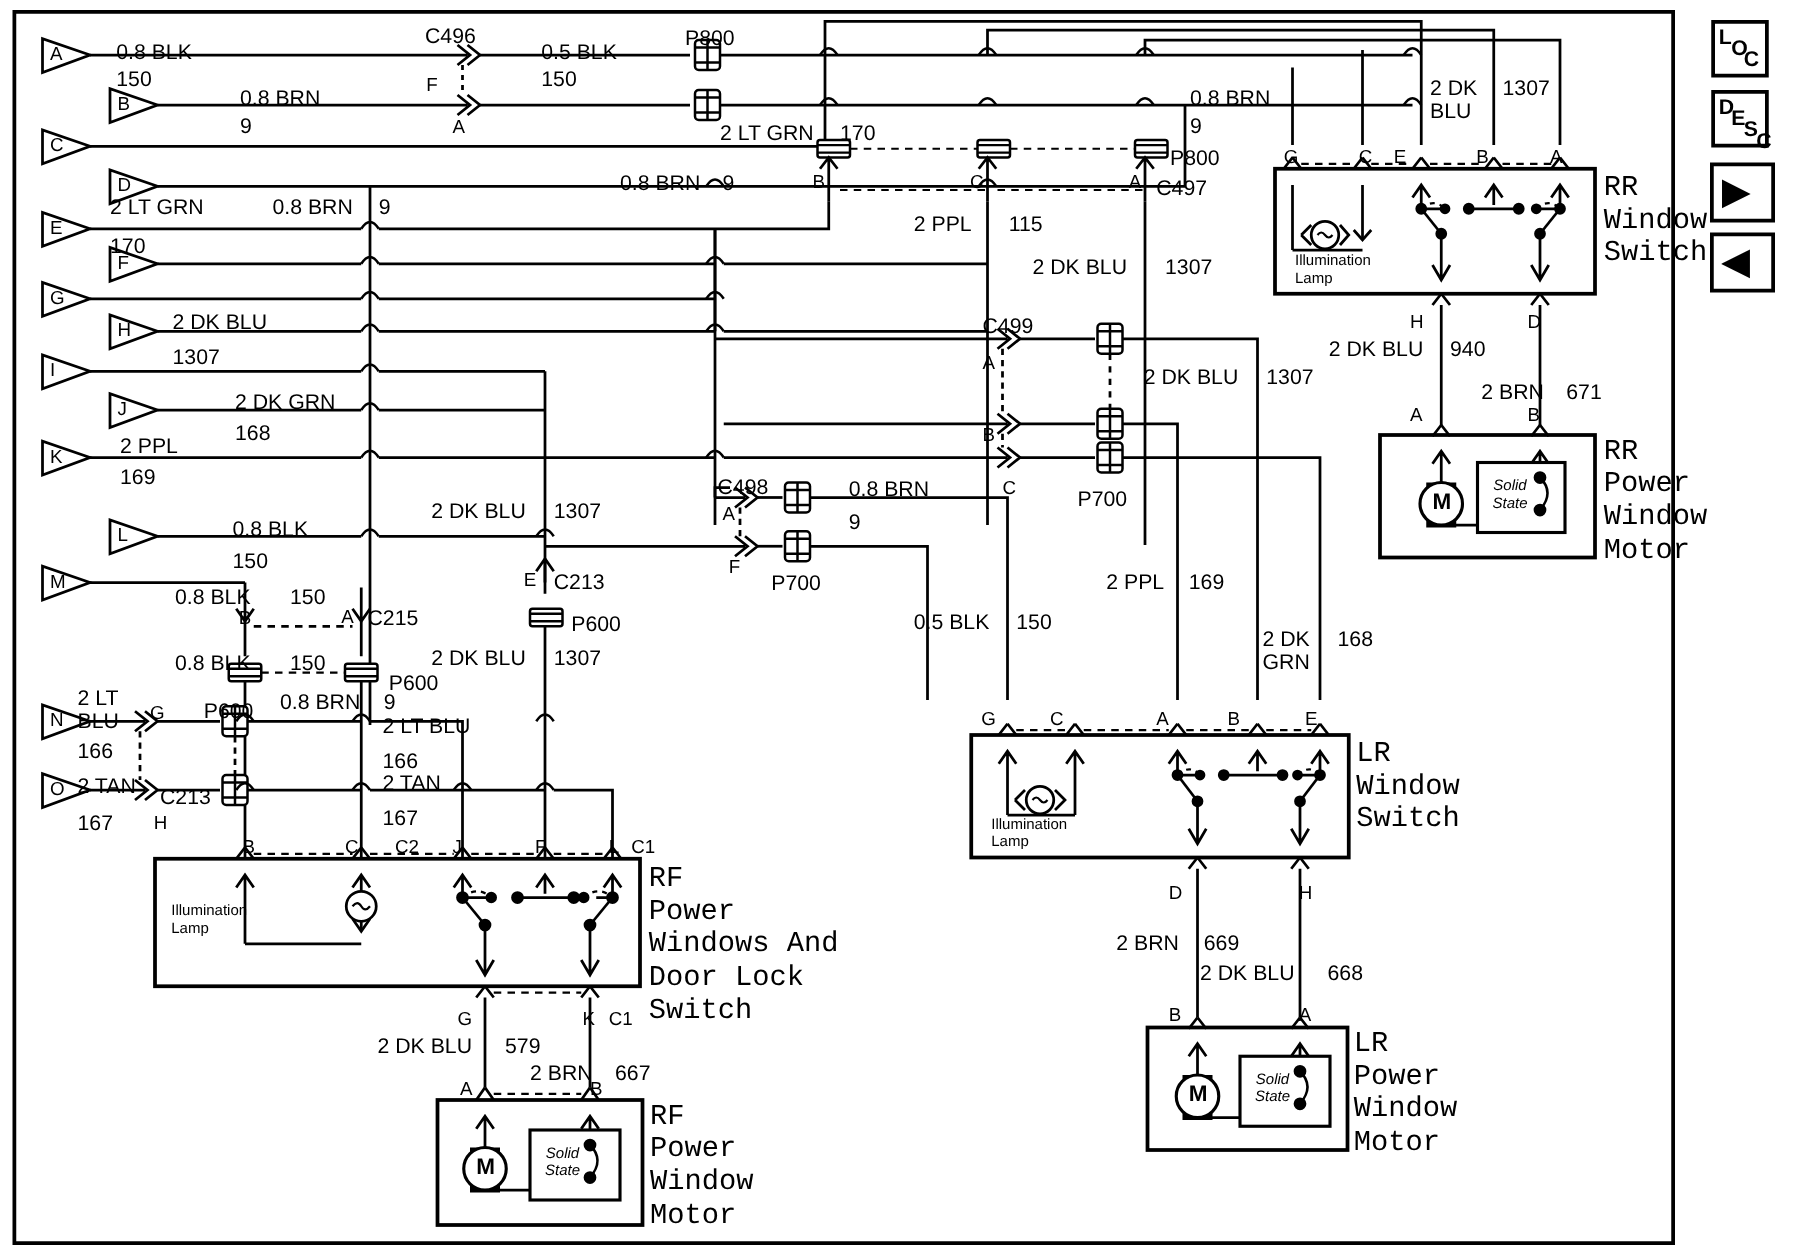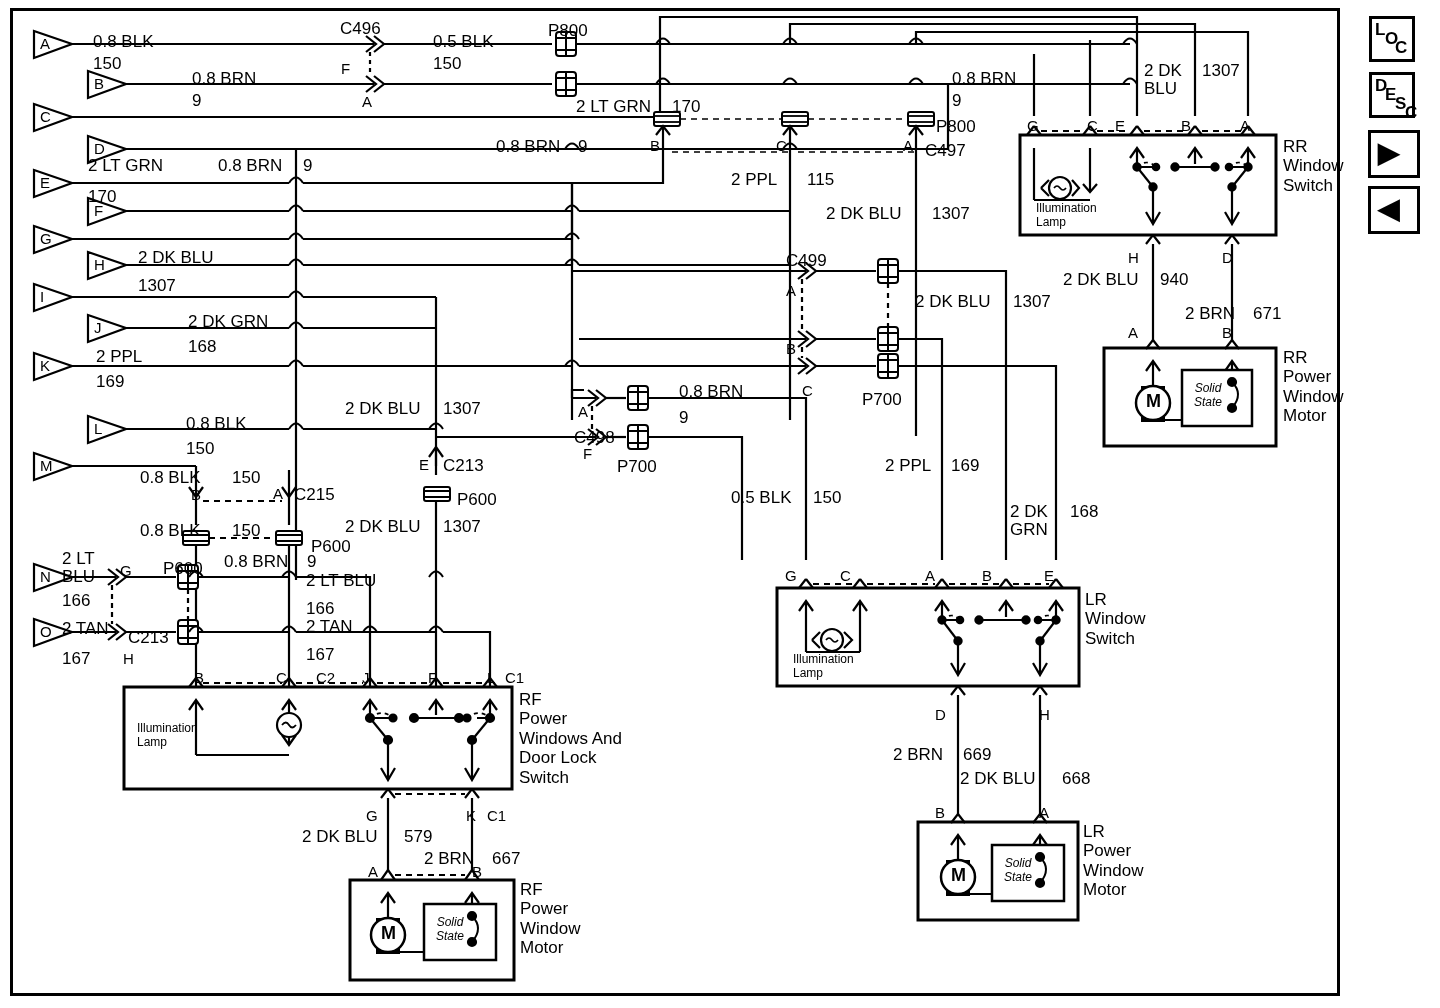--- a/index.html
+++ b/index.html
@@ -6,21 +6,21 @@
   html,body{margin:0;padding:0;background:#fff;}
   body{font-family:"Liberation Sans", sans-serif;}
   #root{position:relative;width:1440px;height:1008px;background:#fff;overflow:hidden;}
   #frame{position:absolute;left:10px;top:8px;width:1330px;height:988px;border:3px solid #000;box-sizing:border-box;}
   svg{position:absolute;left:0;top:0;width:1440px;height:1008px;}
   .lbl{position:absolute;font-family:"Liberation Sans", sans-serif;font-size:17px;color:#000;white-space:pre;line-height:1.05;font-weight:500;}
   .lbl.sm{font-size:15px;}
   .conn-letter{position:absolute;font-size:15px;font-family:"Liberation Sans", sans-serif;}
   .navbtn{position:absolute;border:3px solid #000;background:#fff;box-sizing:border-box;}
   .navtxt{position:absolute;font-size:17px;font-weight:bold;font-family:"Liberation Sans", sans-serif;}
-  .boxlabel{position:absolute;font-size:17px;line-height:1.14;white-space:pre;}
+  .boxlabel{position:absolute;font-size:23px;line-height:1.14;white-space:pre;font-family:Liberation Mono, monospace;}
   .illum{position:absolute;font-size:12px;line-height:1.15;white-space:pre;}
   .solid{position:absolute;font-size:12px;line-height:1.15;white-space:pre;text-align:center;font-style:italic;}
 </style>
 </head>
 <body>
 
 <div id="root">
   <div id="frame"></div>
 
   <svg viewBox="0 0 1440 1008">
@@ -585,21 +585,21 @@
       <div class="lbl" style="left: 963px; top: 746px;">669</div>
       <div class="lbl" style="left: 960px; top: 770px;">2 DK BLU</div>
       <div class="lbl" style="left: 1062px; top: 770px;">668</div>
     </div>
   <div id="conn-labels">
       <div class="lbl" style="left: 340px; top: 20px;">C496</div>
       <div class="lbl" style="left: 548px; top: 22px;">P800</div>
       <div class="lbl" style="left: 936px; top: 118px;">P800</div>
       <div class="lbl" style="left: 925px; top: 142px;">C497</div>
       <div class="lbl" style="left: 786px; top: 252px;">C499</div>
-      <div class="lbl" style="left: 574px; top: 381px; margin-top: 48px;">C498</div>
+      <div class="lbl" style="left: 574px; top: 381px;">C498</div>
       <div class="lbl" style="left: 862px; top: 391px;">P700</div>
       <div class="lbl" style="left: 617px; top: 458px;">P700</div>
       <div class="lbl" style="left: 443px; top: 457px;">C213</div>
       <div class="lbl" style="left: 457px; top: 491px;">P600</div>
       <div class="lbl" style="left: 294px; top: 486px;">C215</div>
       <div class="lbl" style="left: 311px; top: 538px;">P600</div>
       <div class="lbl" style="left: 163px; top: 560px;">P600</div>
       <div class="lbl" style="left: 128px; top: 629px;">C213</div>
     </div>
   <div id="pin-letters">

